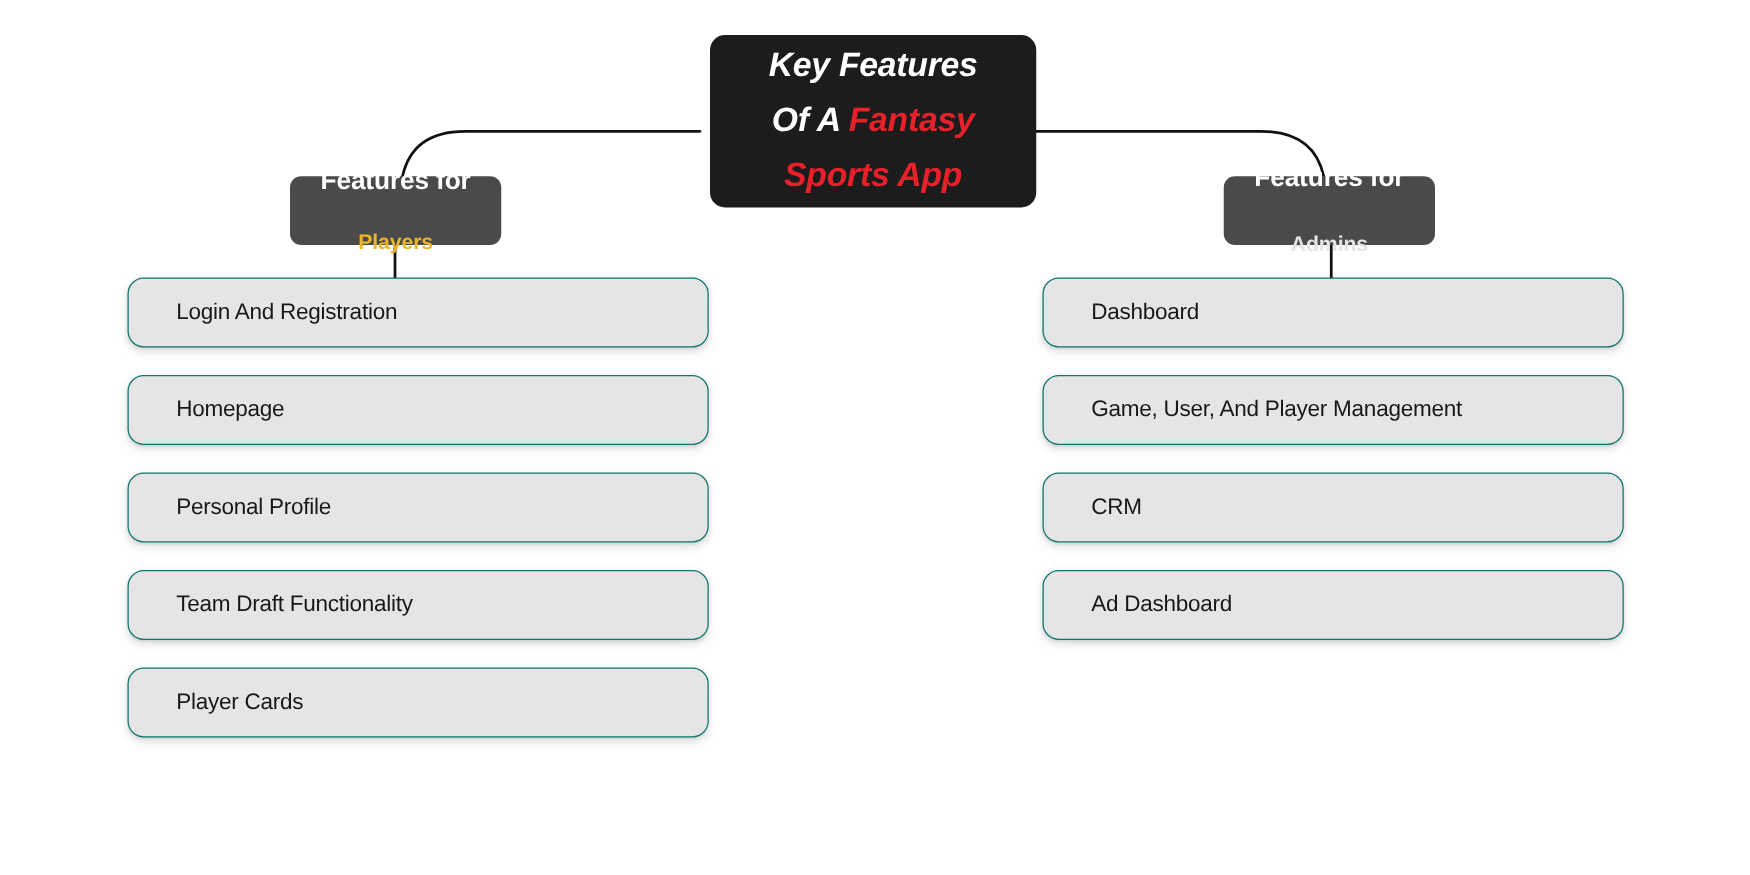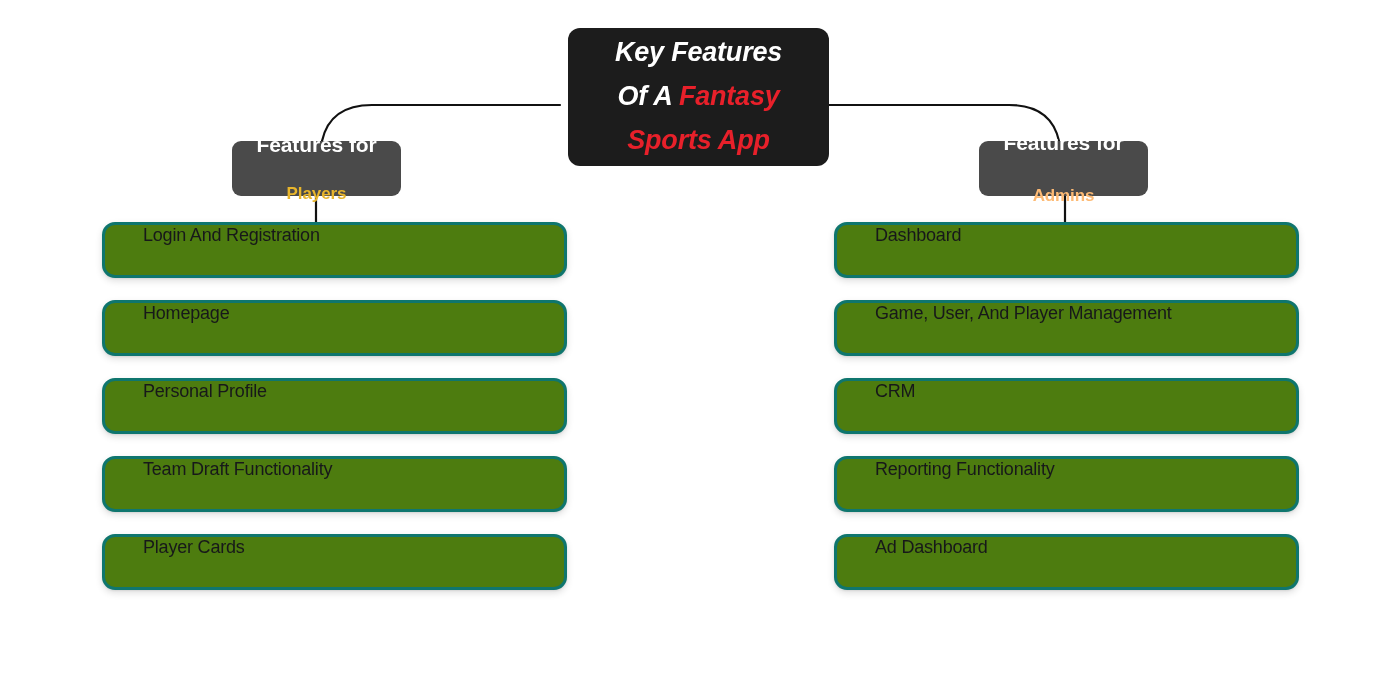--- a/index.html
+++ b/index.html
@@ -78,41 +78,42 @@
     line-height: 1.32;
     letter-spacing: -0.1px;
   }
   .chip-line2 {
     font-size: 17px;
     font-weight: bold;
     line-height: 1.32;
     letter-spacing: -0.1px;
   }
   .chip-line2.gold  { color: #e8b52b; margin-top: 24px; }
-  .chip-line2.green { color: #fdba74; margin-top: 28px; }
+  .chip-line2.green { color: #e5e5e5; margin-top: 28px; }
 
   
   .column {
     position: absolute;
     top: 222px;
     width: 465px;
     display: flex;
     flex-direction: column;
     gap: 22px;
     z-index: 2;
   }
   .column.left  { left: 102px; }
   .column.right { left: 834px; }
 
   .feature-card {
     height: 56px;
-    background: #4d7c0f;
-    border: 3px solid #0f766e;
+    background: #e5e5e5;
+    border: 1px solid #0f766e;
     border-radius: 13px;
     display: flex;
+    align-items: center;
     padding-left: 38px;
     box-shadow: 0 3px 7px rgba(0,0,0,0.13), 0 1px 2px rgba(0,0,0,0.07);
   }
   .feature-label {
     font-size: 18px;
     color: #17181a;
     letter-spacing: -0.2px;
     line-height: 1.2;
   }
 </style>
@@ -171,20 +172,17 @@
     <div class="feature-card">
       <span class="feature-label">Dashboard</span>
     </div>
     <div class="feature-card">
       <span class="feature-label">Game, User, And Player Management</span>
     </div>
     <div class="feature-card">
       <span class="feature-label">CRM</span>
     </div>
     <div class="feature-card">
-      <span class="feature-label">Reporting Functionality</span>
-    </div>
-    <div class="feature-card">
       <span class="feature-label">Ad Dashboard</span>
     </div>
   </div>
 
 </div>
 
 </body></html>

